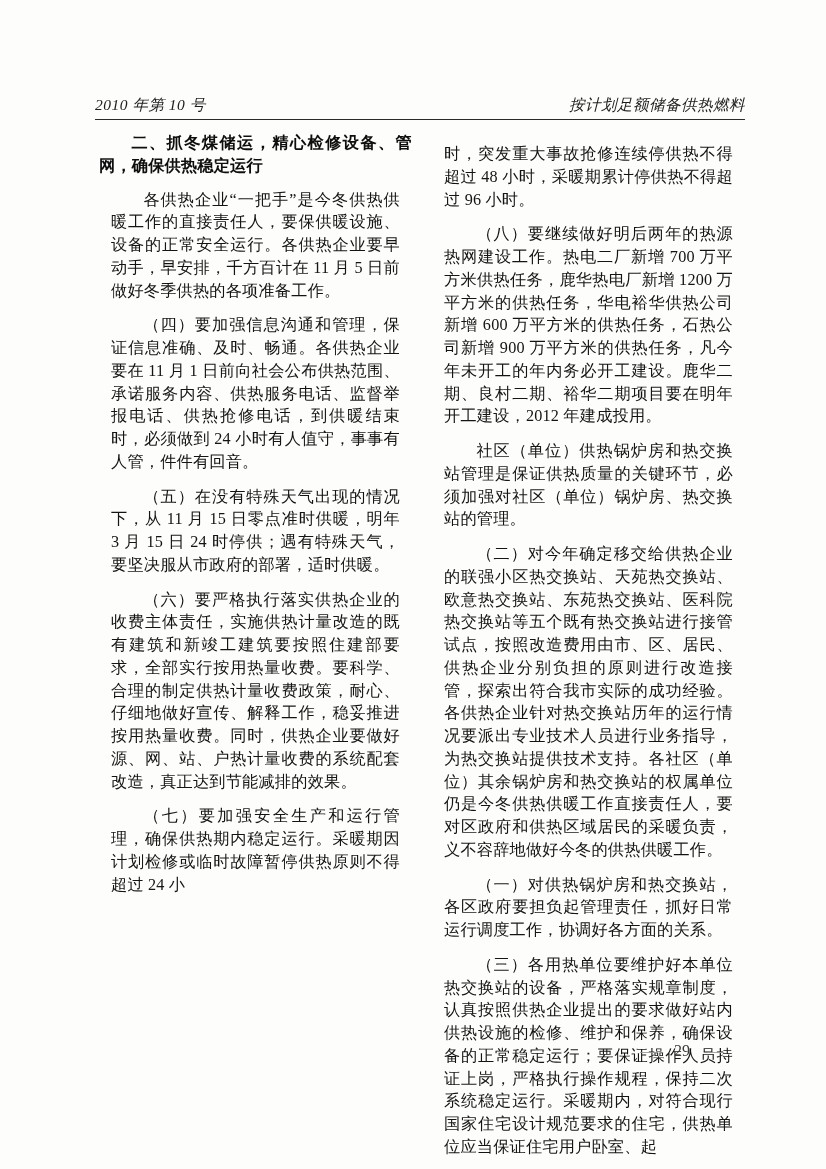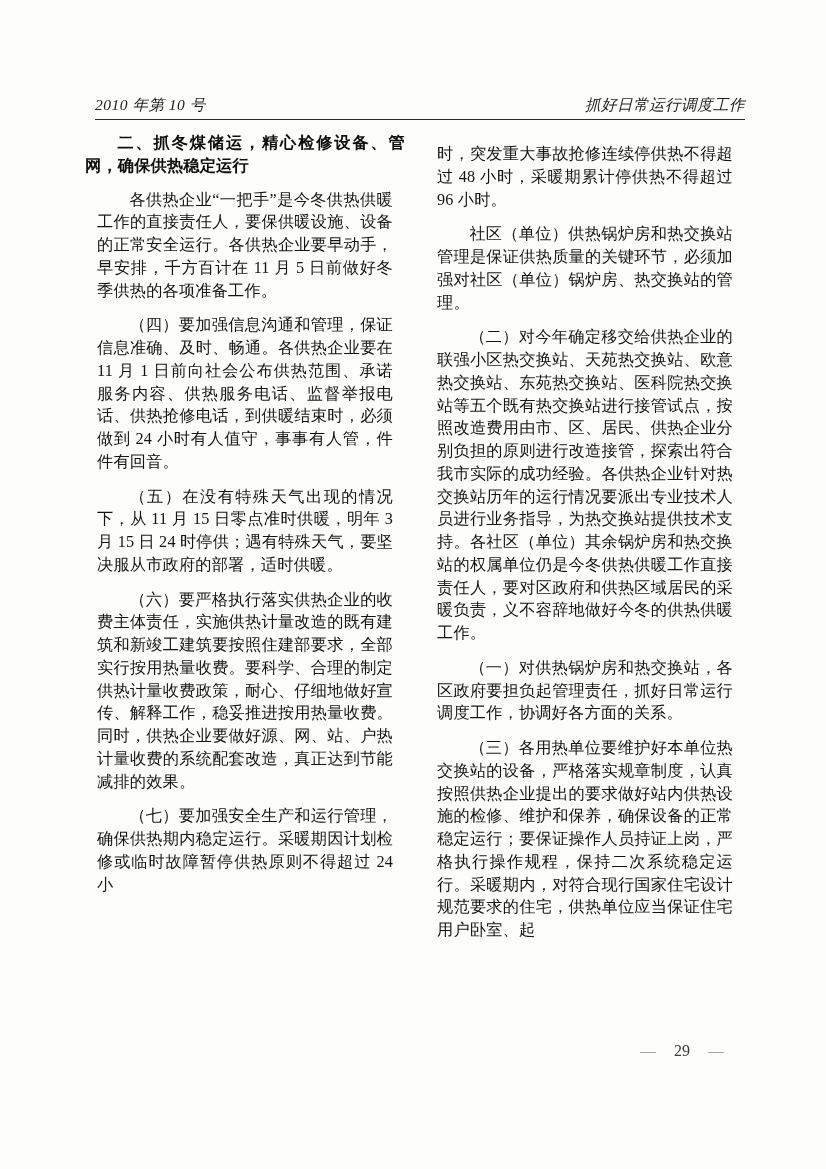--- a/index.html
+++ b/index.html
@@ -35,21 +35,21 @@
     left: 95px;
     right: 81px;
     height: 0;
     border: none;
     border-top: 1.6px solid #2a2a2a;
     margin: 0;
   }
   .columns {
     position: absolute;
     top: 131px;
-    left: 85px;
+    left: 99px;
     right: 81px;
     display: flex;
     gap: 20px;
   }
   .col {
     flex: 1 1 0;
     min-width: 0;
     font-size: 16.2px;
     line-height: 22.75px;
     text-align: justify;
@@ -91,36 +91,37 @@
     color: #3c3c3c;
   }
 </style>
 </head>
 <body>
 
 <div class="page">
 
   <div class="header-row">
     <span>2010 年第 10 号</span>
-    <span>抓好日常运行调度工作</span>
+    <span>按计划足额储备供热燃料</span>
   </div>
 
   <hr class="header-rule">
 
   <div class="columns">
     <section class="col" id="col-left">
         <h2 class="heading">二、抓冬煤储运，精心检修设备、管网，确保供热稳定运行</h2>
         <p class="para">各供热企业“一把手”是今冬供热供暖工作的直接责任人，要保供暖设施、设备的正常安全运行。各供热企业要早动手，早安排，千方百计在 11 月 5 日前做好冬季供热的各项准备工作。</p>
         <p class="para">（四）要加强信息沟通和管理，保证信息准确、及时、畅通。各供热企业要在 11 月 1 日前向社会公布供热范围、承诺服务内容、供热服务电话、监督举报电话、供热抢修电话，到供暖结束时，必须做到 24 小时有人值守，事事有人管，件件有回音。</p>
         <p class="para">（五）在没有特殊天气出现的情况下，从 11 月 15 日零点准时供暖，明年 3 月 15 日 24 时停供；遇有特殊天气，要坚决服从市政府的部署，适时供暖。</p>
         <p class="para">（六）要严格执行落实供热企业的收费主体责任，实施供热计量改造的既有建筑和新竣工建筑要按照住建部要求，全部实行按用热量收费。要科学、合理的制定供热计量收费政策，耐心、仔细地做好宣传、解释工作，稳妥推进按用热量收费。同时，供热企业要做好源、网、站、户热计量收费的系统配套改造，真正达到节能减排的效果。</p>
         <p class="para">（七）要加强安全生产和运行管理，确保供热期内稳定运行。采暖期因计划检修或临时故障暂停供热原则不得超过 24 小</p>
       </section>
     <section class="col" id="col-right">
         <p class="para continued">时，突发重大事故抢修连续停供热不得超过 48 小时，采暖期累计停供热不得超过 96 小时。</p>
+        <p class="para">（八）要继续做好明后两年的热源热网建设工作。热电二厂新增 700 万平方米供热任务，鹿华热电厂新增 1200 万平方米的供热任务，华电裕华供热公司新增 600 万平方米的供热任务，石热公司新增 900 万平方米的供热任务，凡今年未开工的年内务必开工建设。鹿华二期、良村二期、裕华二期项目要在明年开工建设，2012 年建成投用。</p>
         <p class="para">社区（单位）供热锅炉房和热交换站管理是保证供热质量的关键环节，必须加强对社区（单位）锅炉房、热交换站的管理。</p>
         <p class="para">（二）对今年确定移交给供热企业的联强小区热交换站、天苑热交换站、欧意热交换站、东苑热交换站、医科院热交换站等五个既有热交换站进行接管试点，按照改造费用由市、区、居民、供热企业分别负担的原则进行改造接管，探索出符合我市实际的成功经验。各供热企业针对热交换站历年的运行情况要派出专业技术人员进行业务指导，为热交换站提供技术支持。各社区（单位）其余锅炉房和热交换站的权属单位仍是今冬供热供暖工作直接责任人，要对区政府和供热区域居民的采暖负责，义不容辞地做好今冬的供热供暖工作。</p>
         <p class="para">（一）对供热锅炉房和热交换站，各区政府要担负起管理责任，抓好日常运行调度工作，协调好各方面的关系。</p>
         <p class="para">（三）各用热单位要维护好本单位热交换站的设备，严格落实规章制度，认真按照供热企业提出的要求做好站内供热设施的检修、维护和保养，确保设备的正常稳定运行；要保证操作人员持证上岗，严格执行操作规程，保持二次系统稳定运行。采暖期内，对符合现行国家住宅设计规范要求的住宅，供热单位应当保证住宅用户卧室、起</p>
       </section>
   </div>
 
   <div class="page-footer">
     <span class="dash">—</span>
     <span class="num">29</span>

